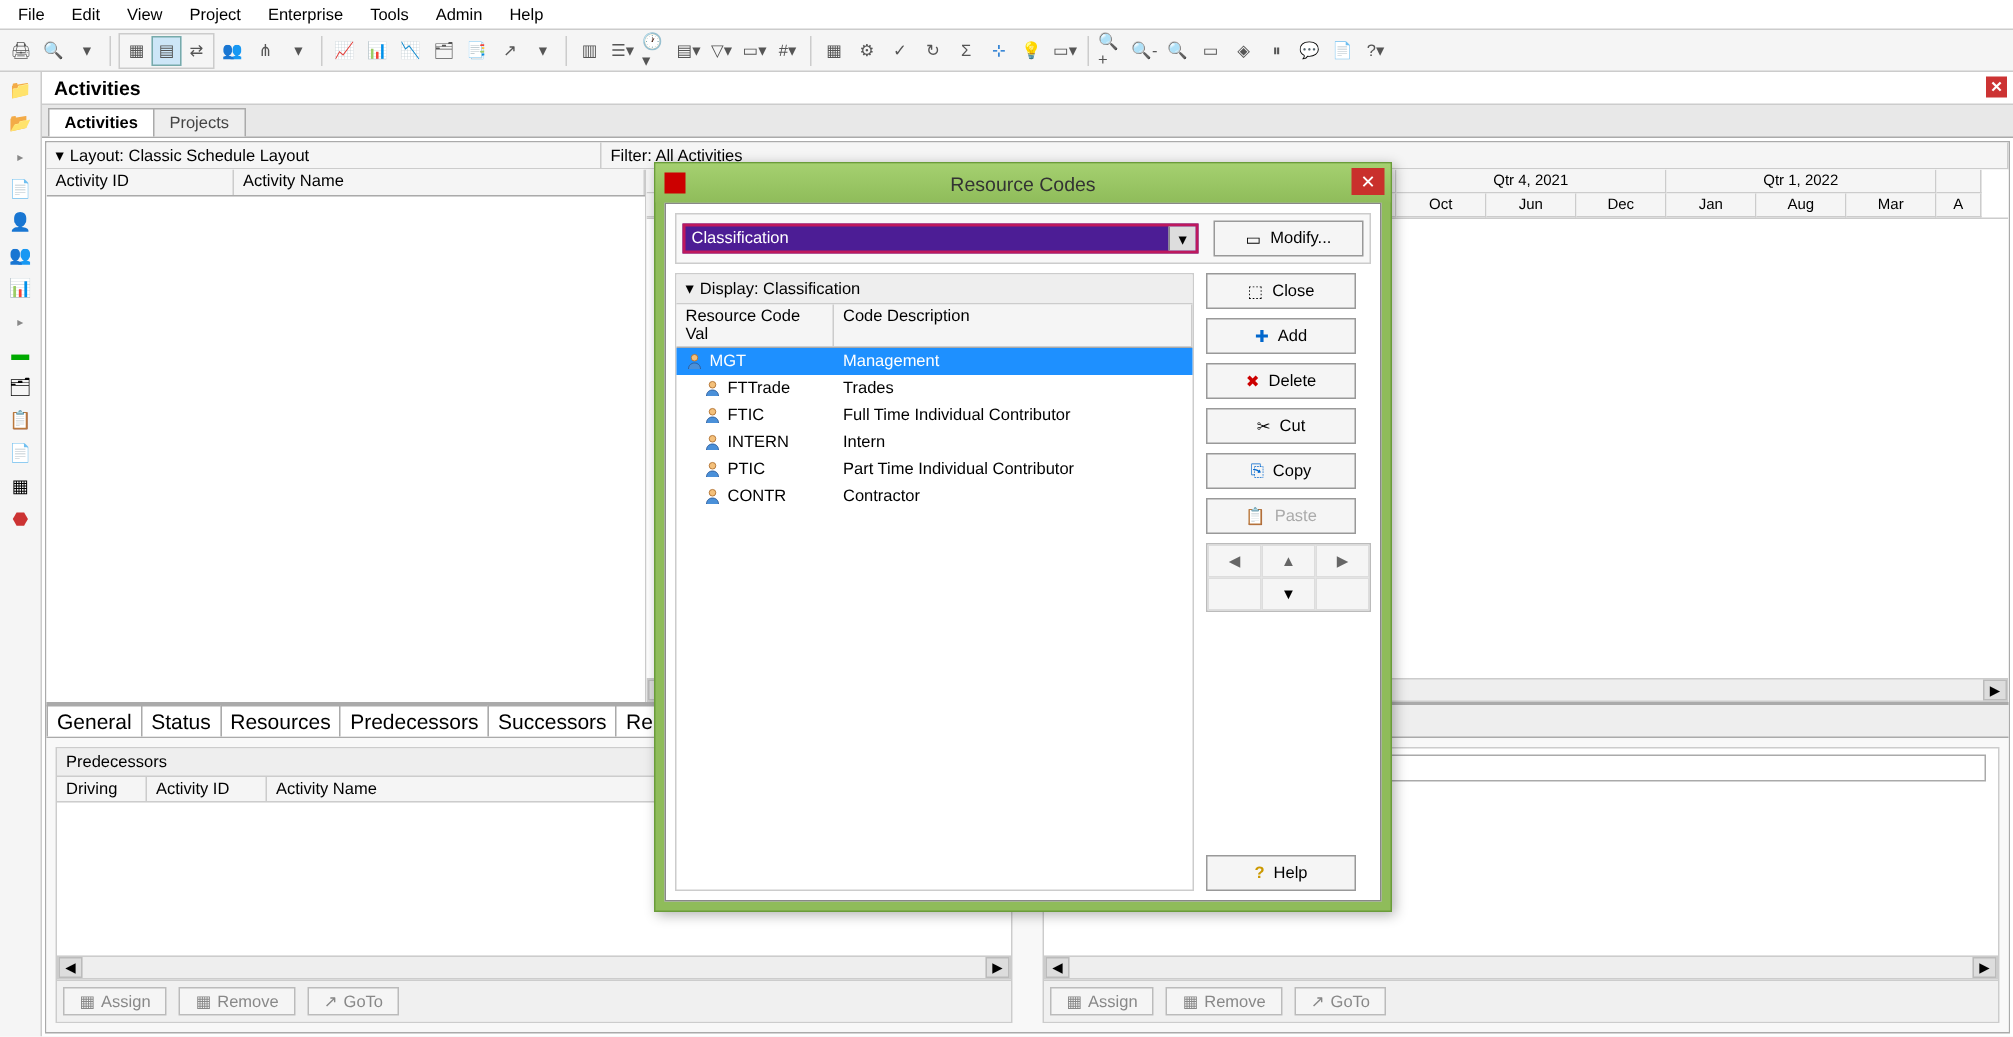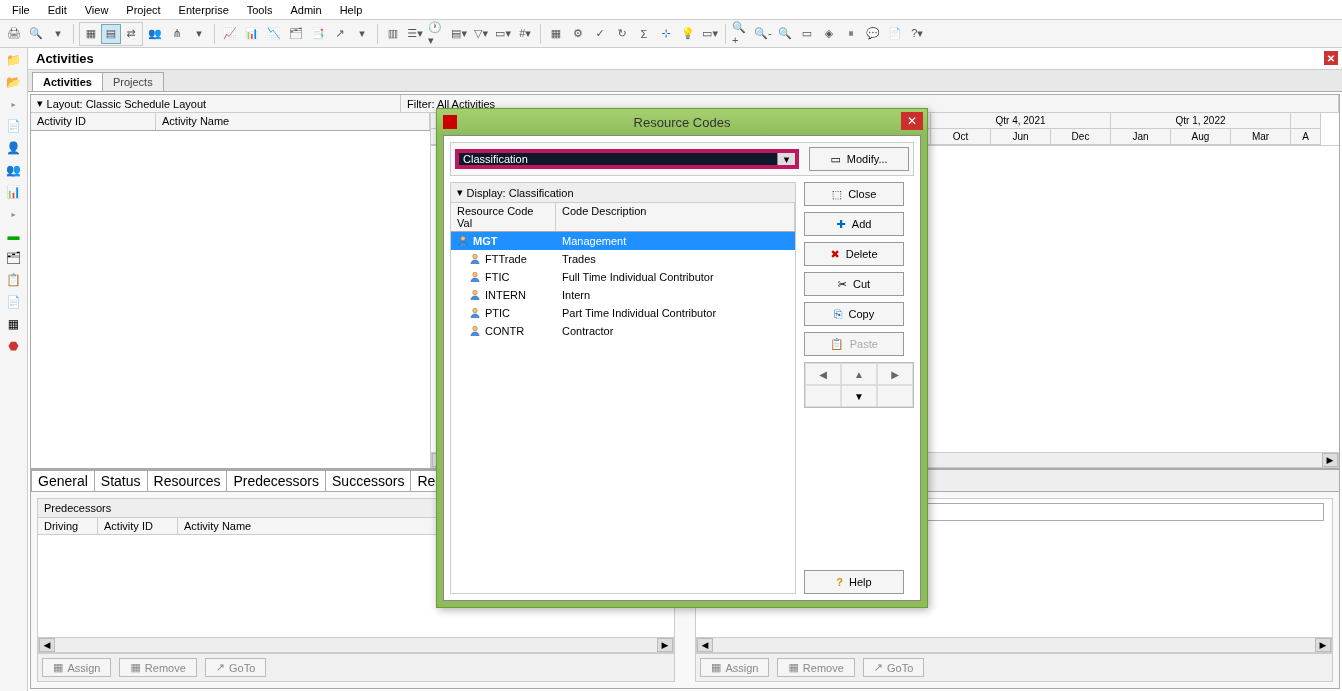--- a/index.html
+++ b/index.html
@@ -184,22 +184,22 @@
     flex:1;
     margin: 0 6px 6px 6px;
     background:#fff;
     border:1px solid #888;
     display:flex; flex-direction:column;
     padding:6px;
   }
   .dlg-section-label { font-weight:bold; padding:4px 2px; }
   .dlg-top-row { display:flex; align-items:center; gap:10px; padding:4px; border:1px solid #ccc; background:#f8f8f8; margin-bottom:6px; }
   .combo {
-    flex:1; height:20px; border:4px solid #be185d;
-    background:#0f172a; color:#fff;
+    flex:1; height:20px; border:2px solid #be185d;
+    background:#4c1d95; color:#fff;
     display:flex; align-items:center; padding:0 4px;
     position:relative;
   }
   .combo .arrow { position:absolute; right:0; top:0; width:18px; height:100%; background:#ddd; color:#000; display:flex; align-items:center; justify-content:center; border-left:1px solid #888; }
   .dlg-btn {
     width:100px; height:24px; border:1px solid #999; background:#f5f5f5;
     display:flex; align-items:center; justify-content:center; gap:6px;
     font-size:11px;
   }
   .dlg-main { flex:1; display:flex; gap:8px; }
@@ -453,21 +453,21 @@
         <div class="disp-bar">
           <span>▾</span>
           <span>Display: Classification</span>
         </div>
         <div class="code-cols">
           <div class="cc" style="width:105px;">Resource Code Val</div>
           <div class="cc" style="flex:1;">Code Description</div>
         </div>
         <div id="code-rows">
             <div class="code-row sel">
-              <div class="cc" style="width:105px; font-weight:bold;">
+              <div class="cc" style="width:105px; ">
                 <span class="person-ic"><svg viewBox="0 0 12 12">
                     <circle cx="6" cy="3.5" r="2.2" fill="#f4c07a" stroke="#b07030" stroke-width="0.6"></circle>
                     <path d="M2 11c0-2.5 1.8-4 4-4s4 1.5 4 4" fill="#4a90d9" stroke="#2a5a99" stroke-width="0.6"></path>
                   </svg></span>
                 <span>MGT</span>
               </div>
               <div class="cc" style="flex:1;">Management</div>
             </div>
             <div class="code-row">
               <div class="cc" style="width:105px; padding-left:18px;">

